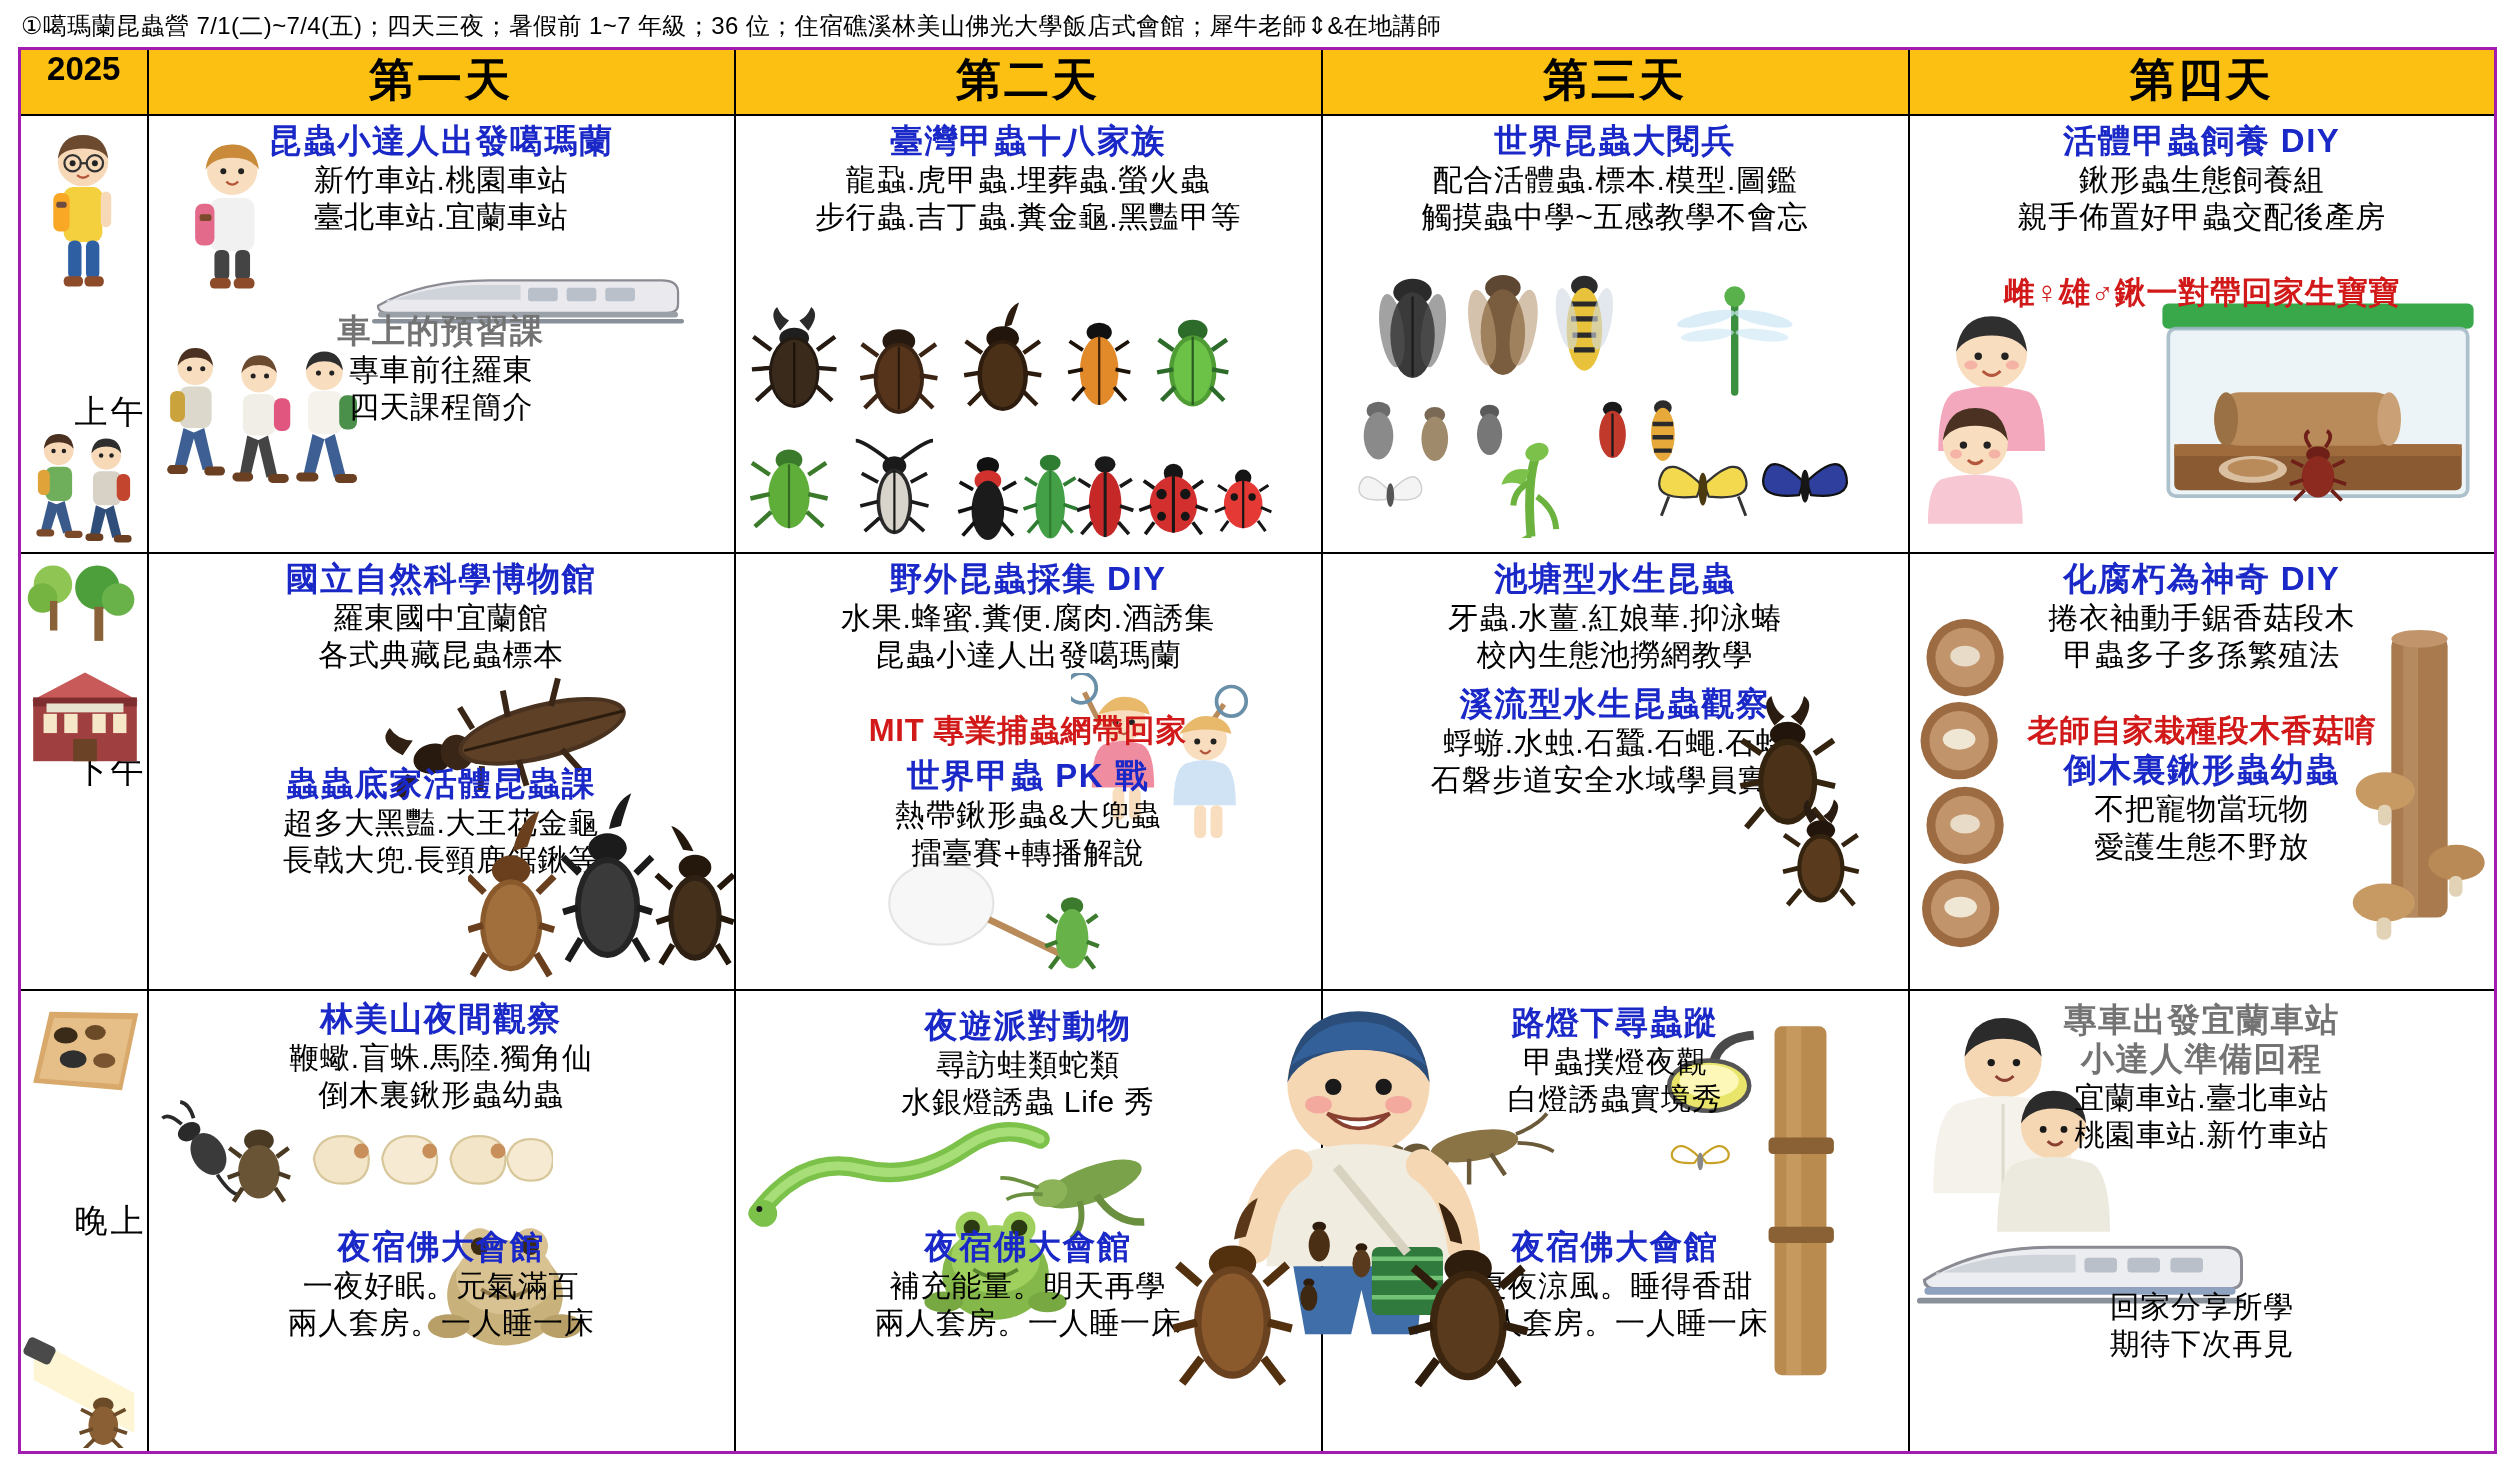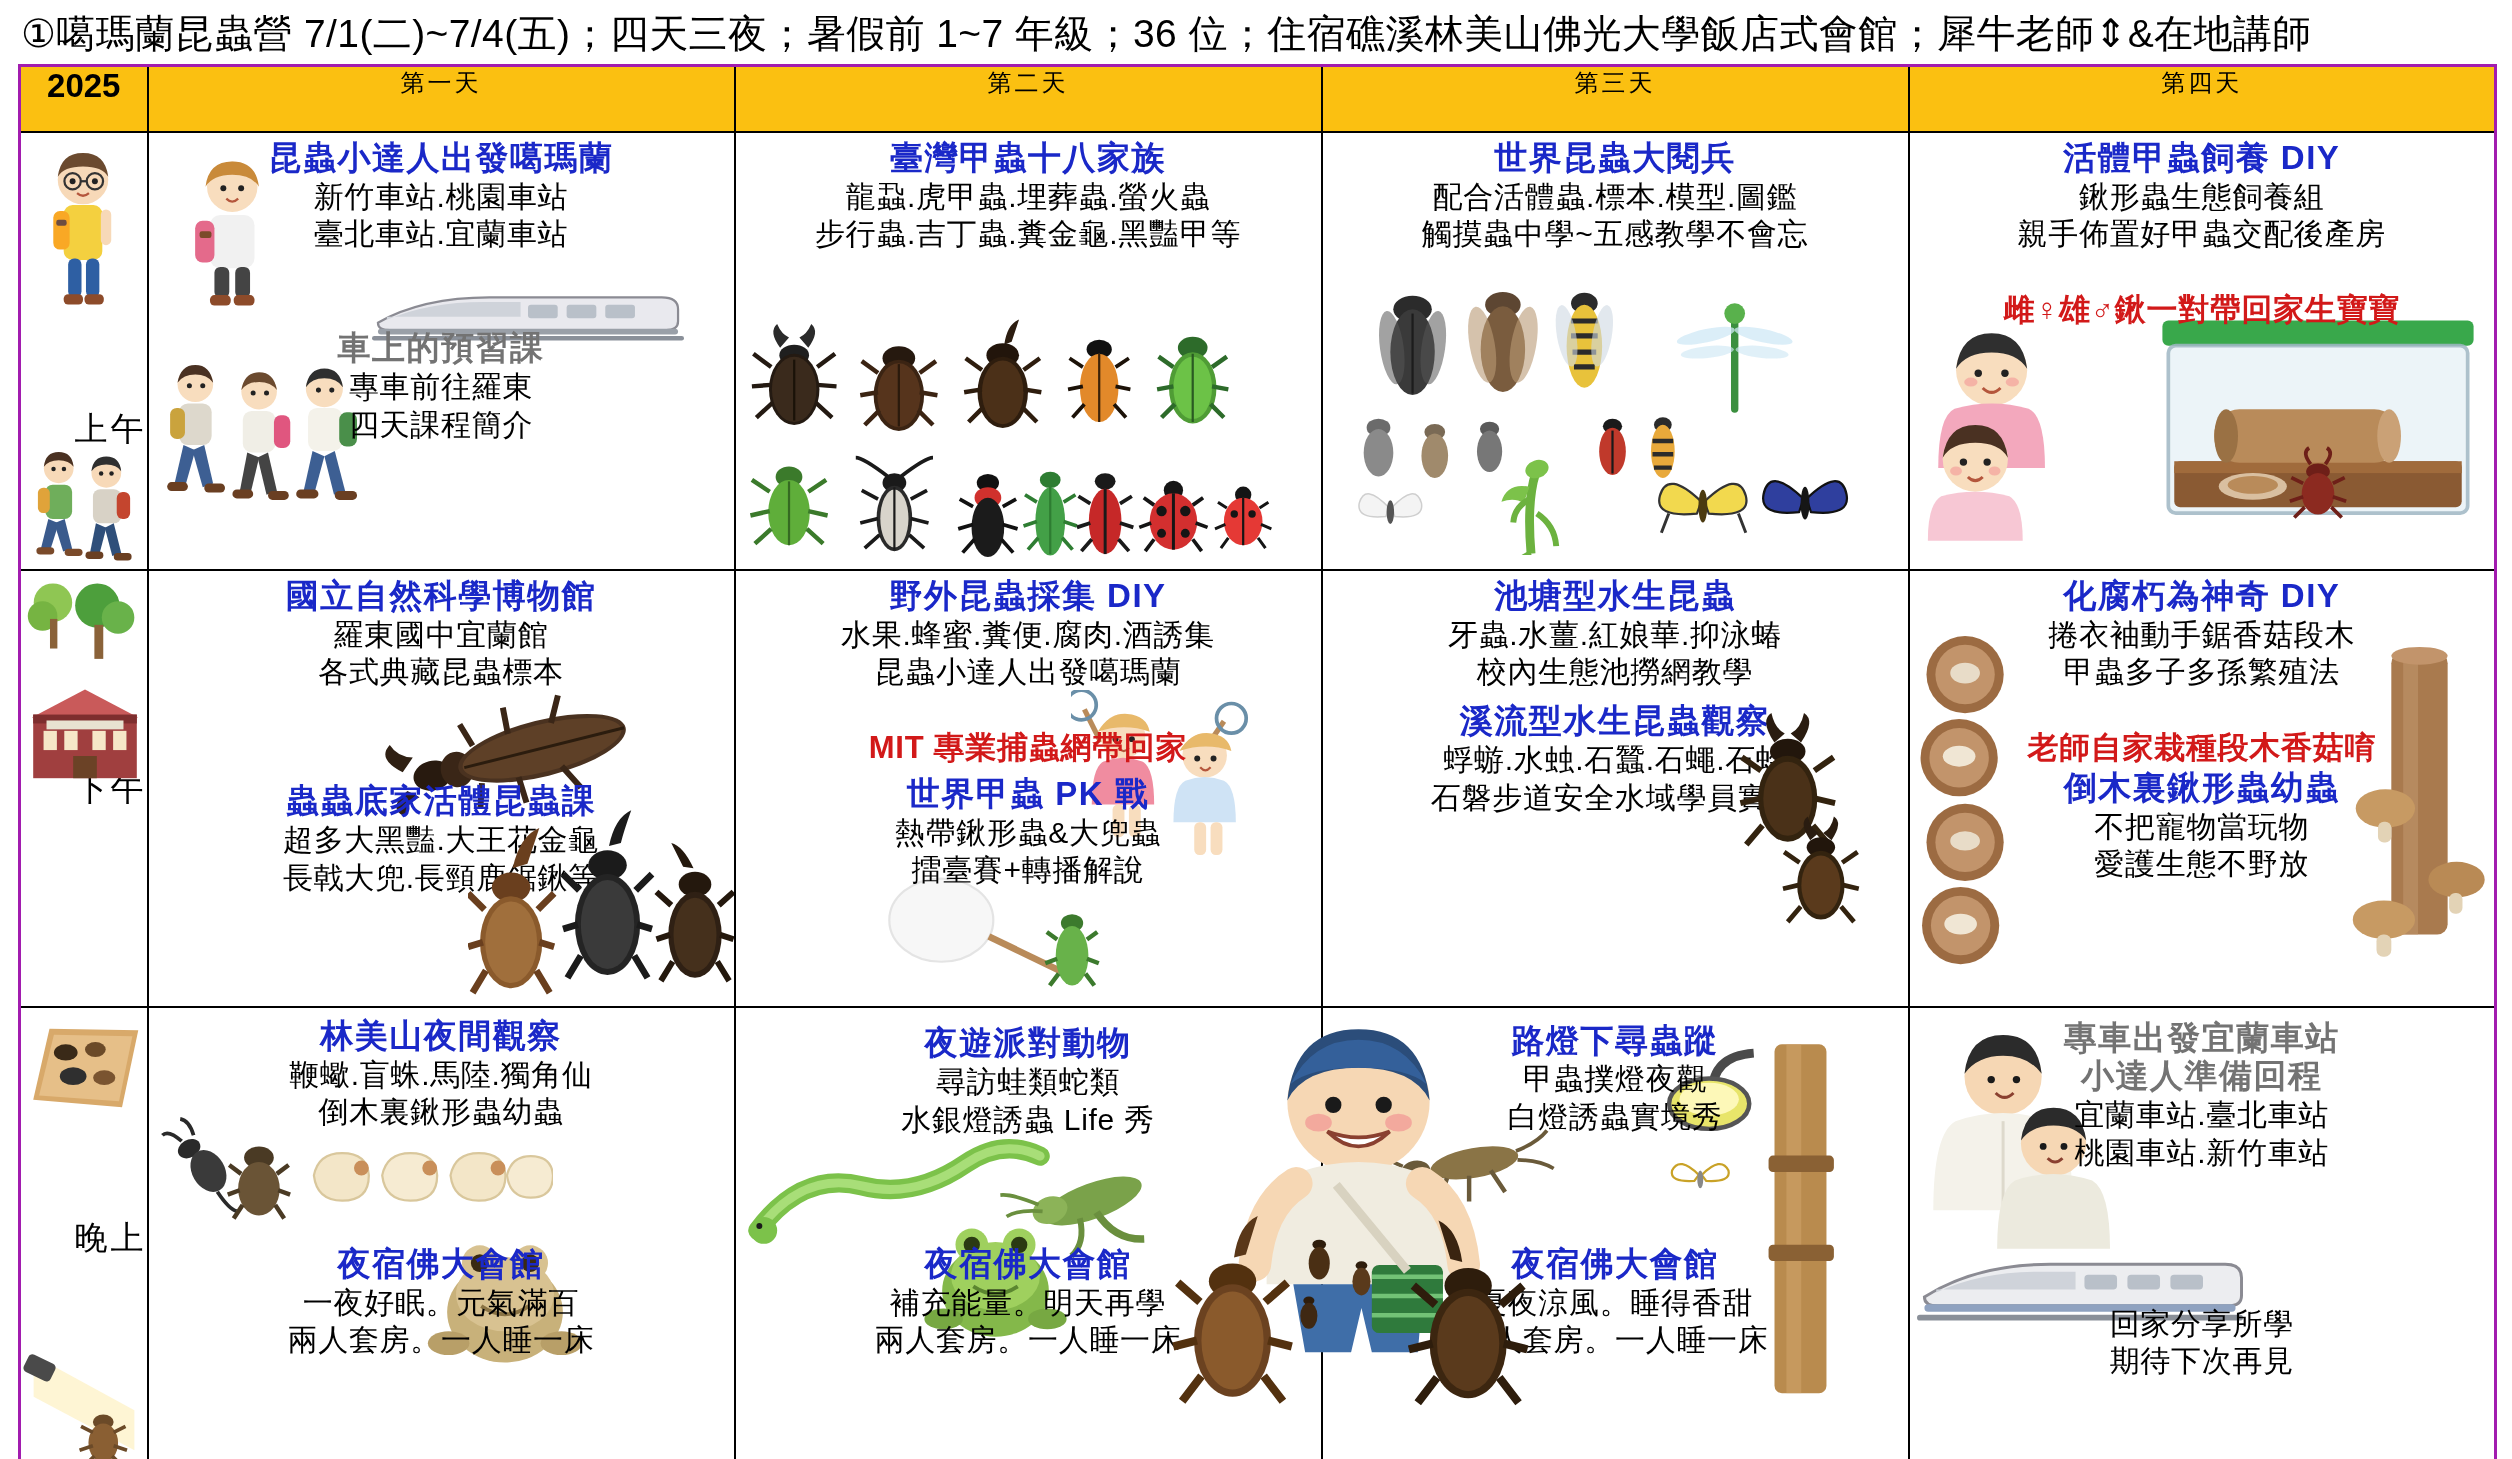--- a/index.html
+++ b/index.html
@@ -15,21 +15,21 @@
     width: 2512px;
     height: 1460px;
     position: relative;
     box-sizing: border-box;
     padding: 7.4px 18px 0 18px;
     background: #fff;
     overflow: hidden;
   }
   
   .headline {
-    font-size: 39px;
+    font-size: 24px;
     line-height: 1.15;
     letter-spacing: 0.4px;
     white-space: nowrap;
     padding: 4.5px 0 7.4px 3px;
     font-weight: 400;
   }
   
   table.sched {
     border-collapse: collapse;
     width: 2477px;
@@ -43,22 +43,22 @@
     position: relative;
   }
   .col-time { width: 128px; }
   .col-day  { width: 587px; }
 
   thead th {
     background: #fbc011;
     height: 64px;
     text-align: center;
     vertical-align: middle;
-    font-size: 24px;
-    font-weight: 400;
+    font-size: 45px;
+    font-weight: 700;
     letter-spacing: 3px;
   }
   thead th.year {
     font-size: 33px;
     letter-spacing: 0px;
     font-weight: 700;
   }
   
   td.period {
     text-align: right;

